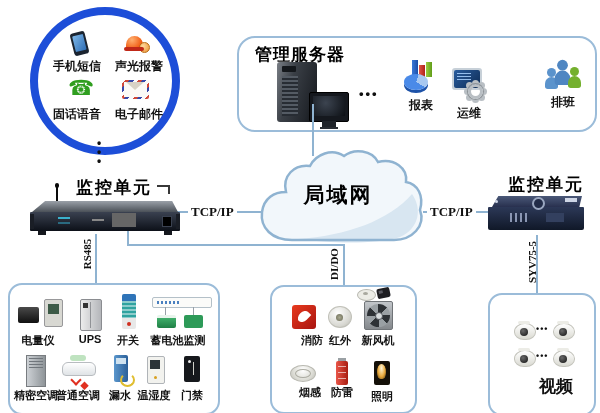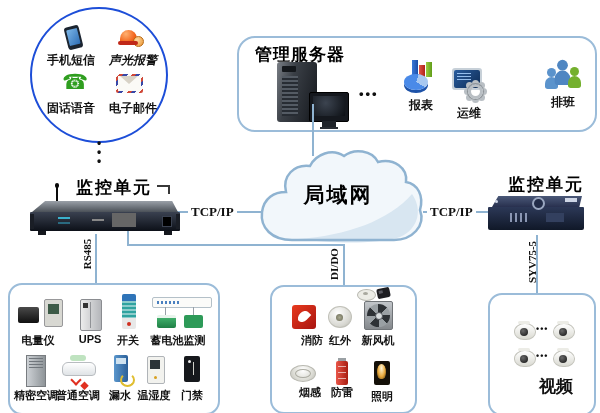--- a/index.html
+++ b/index.html
@@ -8,21 +8,21 @@
   .abs{position:absolute;}
   .lbl{position:absolute;font-weight:bold;font-size:11px;color:#111;text-align:center;white-space:nowrap;}
   .lbl12{font-size:12px;}
   .title{position:absolute;font-weight:bold;color:#000;text-align:center;letter-spacing:2px;white-space:nowrap;}
   .line{position:absolute;background:#8fb3d1;}
   .portlbl{position:absolute;font-family:"Liberation Serif",serif;font-weight:bold;font-size:13px;
            background:#fff;padding:0 3px;z-index:3;}
   .vlabel{position:absolute;font-family:"Liberation Serif",serif;font-weight:bold;font-size:11px;
           text-align:center;transform:rotate(-90deg);white-space:nowrap;z-index:3;}
   .box{position:absolute;border:2px solid #9bbcd9;border-radius:14px;background:#fff;}
-  .circle{position:absolute;border:2px solid #1d4ed8;border-radius:50%;background:#fff;}
+  .circle{position:absolute;border:8px solid #1d4ed8;border-radius:50%;background:#fff;}
   .vdots{position:absolute;white-space:pre;line-height:9px;font-size:12px;font-weight:bold;text-align:center;}
   .hdots{position:absolute;font-weight:bold;letter-spacing:2px;color:#111;}
 
   
   .ic-phone{position:absolute;width:15px;height:23px;background:#1b2430;border-radius:3px;transform:rotate(-14deg);}
   .ic-phone::after{content:"";position:absolute;left:2px;top:3px;right:2px;bottom:4px;border-radius:1px;
                    background:linear-gradient(135deg,#7db7e8,#2d6db5);}
   .ic-siren{position:absolute;width:26px;height:19px;}
   .ic-siren::before{content:"";position:absolute;left:2px;top:2px;width:17px;height:13px;
                     background:radial-gradient(circle at 35% 30%,#ffb070,#f05a10 70%,#c83a08);
@@ -197,21 +197,21 @@
 <body>
 
 <div class="stage">
 
   <div class="circle" style="left:30px;top:7px;width:134px;height:132px;">
     <span class="ic-phone" style="left:34px;top:17px;"></span>
     <div class="lbl lbl12" style="left:6px;top:43px;width:66px;">手机短信</div>
     <span class="ic-siren" style="left:86px;top:19px;">
         <i class="ph"></i>
       </span>
-    <div class="lbl lbl12" style="left:68px;top:43px;width:66px;font-style:italic;">声光报警</div>
+    <div class="lbl lbl12" style="left:68px;top:43px;width:66px;">声光报警</div>
     <span class="ic-tel" style="left:30px;top:63px;">☎</span>
     <div class="lbl lbl12" style="left:6px;top:91px;width:66px;">固话语音</div>
     <span class="ic-mail" style="left:84px;top:65px;"></span>
     <div class="lbl lbl12" style="left:68px;top:91px;width:66px;">电子邮件</div>
   </div>
   <div class="vdots" style="left:94px;top:139px;width:10px;">•
 •
 •</div>
 
   <div class="box" style="left:237px;top:12px;width:356px;height:92px;border-radius:18px;margin-top:24px;">

